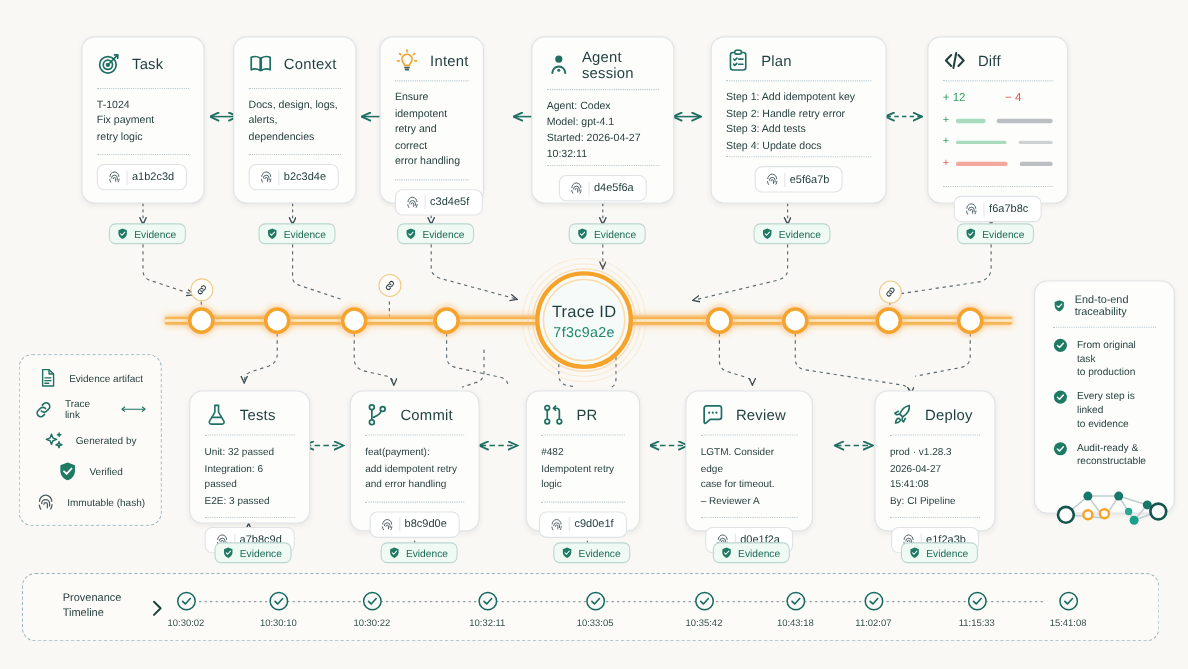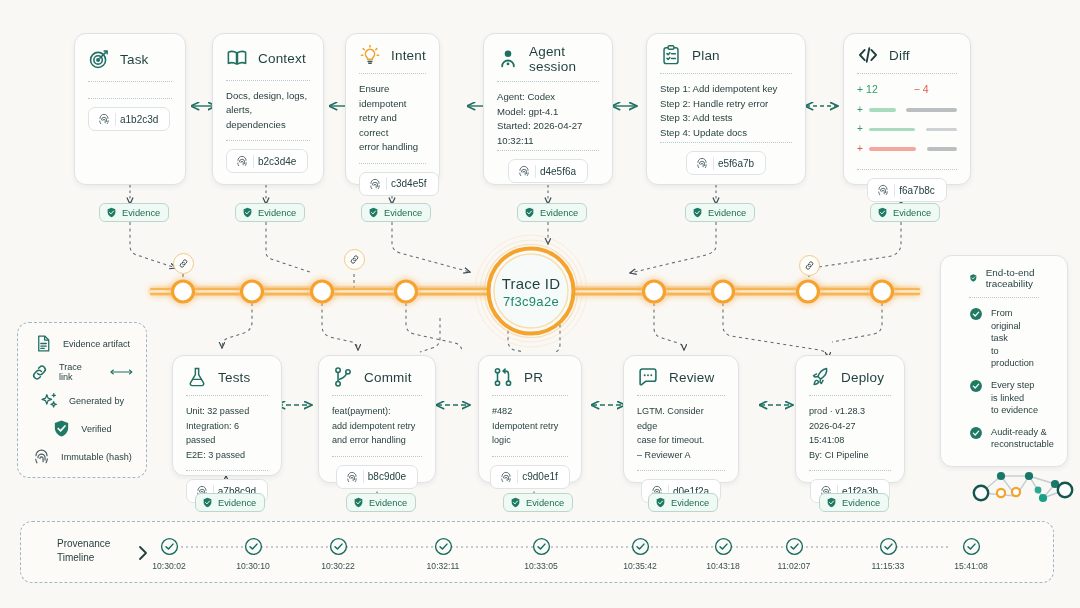--- a/index.html
+++ b/index.html
@@ -60,21 +60,21 @@
   }
   .legend-row { display:flex; align-items:center; gap:10px; font-size:9.1px; color:#2a4443; }
   .legend-row svg.gl { width:19px; height:19px; flex:none; }
   .legend-row .arrw { margin-left:10px; }
 
   
   .panel {
     position:absolute;
     background:#fdfdfc; border:1px solid #dfe3e5; border-radius:12px;
     box-shadow:0 2px 5px rgba(40,60,70,.07);
-    padding:11px 28px;
+    padding:11px 16px;
   }
   .panel-head { display:flex; align-items:center; gap:8px; }
   .panel-head .ttl { font-size:9.9px; color:#1f3f3e; }
   .panel-head svg { width:16px; height:16px; display:block; }
   .panel .rule { margin:8px 0 9px 0; }
   .chk-row { display:flex; align-items:flex-start; gap:8px; margin-bottom:9px; }
   .chk-row svg { width:14px; height:14px; flex:none; margin-top:0px; }
   .chk-row .tx { font-size:9.2px; line-height:12.6px; color:#28413f; }
 
   
@@ -240,20 +240,25 @@
       <svg class="ic" viewBox="0 0 24 24" fill="none" stroke="#1f6f63" stroke-width="1.7">
         <circle cx="11" cy="13" r="8.2"></circle>
           <circle cx="11" cy="13" r="4.6"></circle>
           <circle cx="11" cy="13" r="1.3" fill="#1f6f63"></circle>
         <path d="M13 11 L20.5 3.5" stroke-linecap="round"></path>
           <path d="M17.6 3.2 L20.8 3.2 L20.8 6.4" stroke-linecap="round" stroke-linejoin="round"></path>
       </svg>
       <div class="card-title">Task</div>
     </div>
     <div class="rule"></div>
+    <div class="body">
+      <div>T-1024</div>
+      <div>Fix payment</div>
+      <div>retry logic</div>
+    </div>
     <div class="rule b"></div>
     <div class="hash">
       <svg viewBox="0 0 24 24" fill="none" stroke="#4b5d63" stroke-width="1.5" stroke-linecap="round">
         <path d="M5 11a7 7 0 0 1 14 0"></path>
           <path d="M7.5 13.5a4.5 4.5 0 0 1 9 0v3"></path>
           <path d="M10 14.5a2 2 0 0 1 4 0v4"></path>
           <path d="M4.7 15.5c.3 2 .9 3.4 1.6 4.5"></path>
           <path d="M19.3 15c-.2 2-.7 3.6-1.5 4.8"></path>
       </svg>
       <div class="sep"></div>

